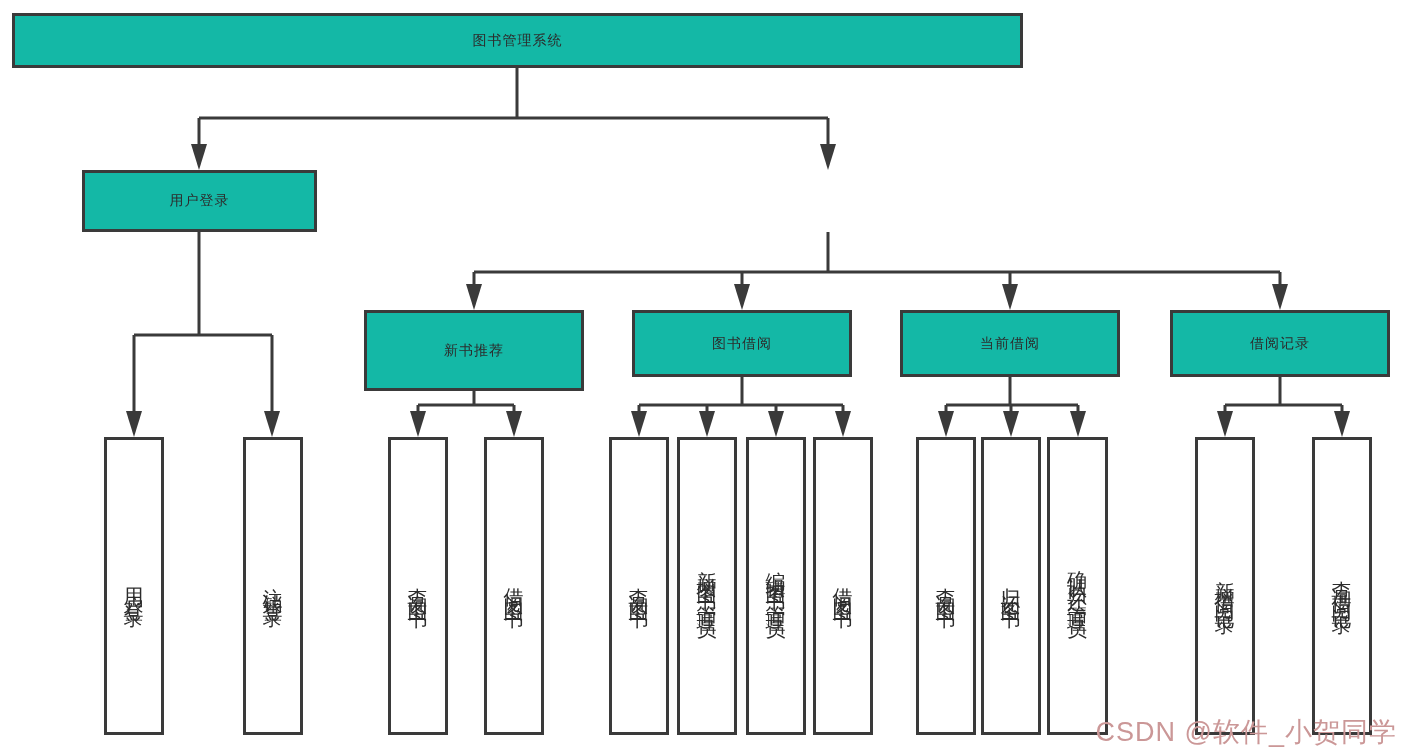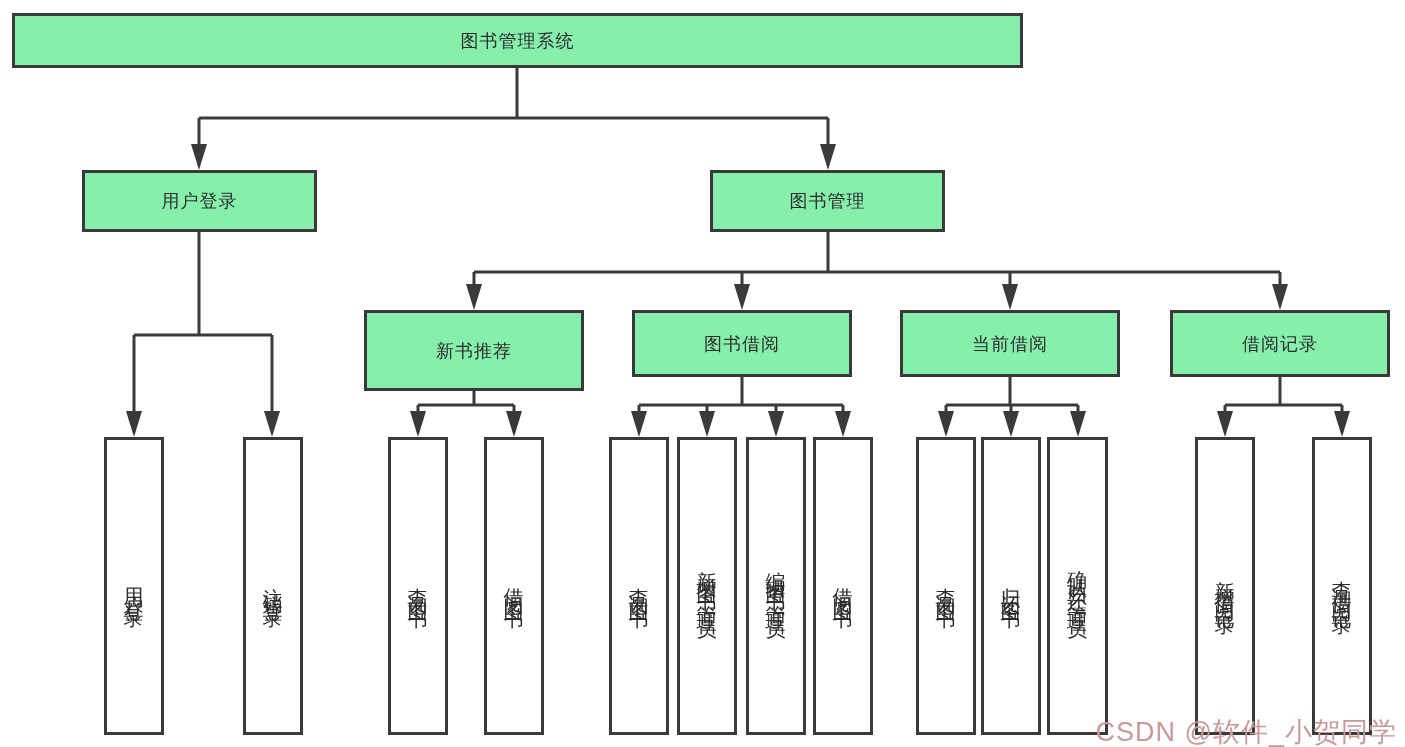--- a/index.html
+++ b/index.html
@@ -17,23 +17,23 @@
     font-family:"Liberation Sans","DejaVu Sans",sans-serif;
     color:var(--text);
   }
   .wires{position:absolute;left:0;top:0;width:1405px;height:747px;z-index:0;}
   .wires path{stroke:var(--line);stroke-width:3;fill:none;}
   .wires polygon{fill:var(--line);stroke:none;}
   .hbox{
     position:absolute;
     box-sizing:border-box;
     border:3px solid var(--line);
-    background:#86efac;
+    background:#14b8a6;
     display:flex;align-items:center;justify-content:center;
-    font-size:18px;
+    font-size:14px;
     letter-spacing:1px;
     z-index:1;
   }
   .vbox{
     position:absolute;
     top:437px;height:298px;width:60px;
     box-sizing:border-box;
     border:3px solid var(--line);
     background:#fff;
     display:flex;align-items:center;justify-content:center;
@@ -105,23 +105,20 @@
     </g>
   </svg>
 
   <div class="hbox" style="left:12px;top:13px;width:1011px;height:55px;">
     <span>图书管理系统</span>
   </div>
 
   <div class="hbox" style="left:82px;top:170px;width:235px;height:62px;">
     <span>用户登录</span>
   </div>
-  <div class="hbox" style="left:710px;top:170px;width:235px;height:62px;">
-    <span>图书管理</span>
-  </div>
 
   <div class="hbox" style="left:364px;top:310px;width:220px;height:81px;">
     <span>新书推荐</span>
   </div>
   <div class="hbox" style="left:632px;top:310px;width:220px;height:67px;align-items:center;">
     <span>图书借阅</span>
   </div>
   <div class="hbox" style="left:900px;top:310px;width:220px;height:67px;">
     <span>当前借阅</span>
   </div>

